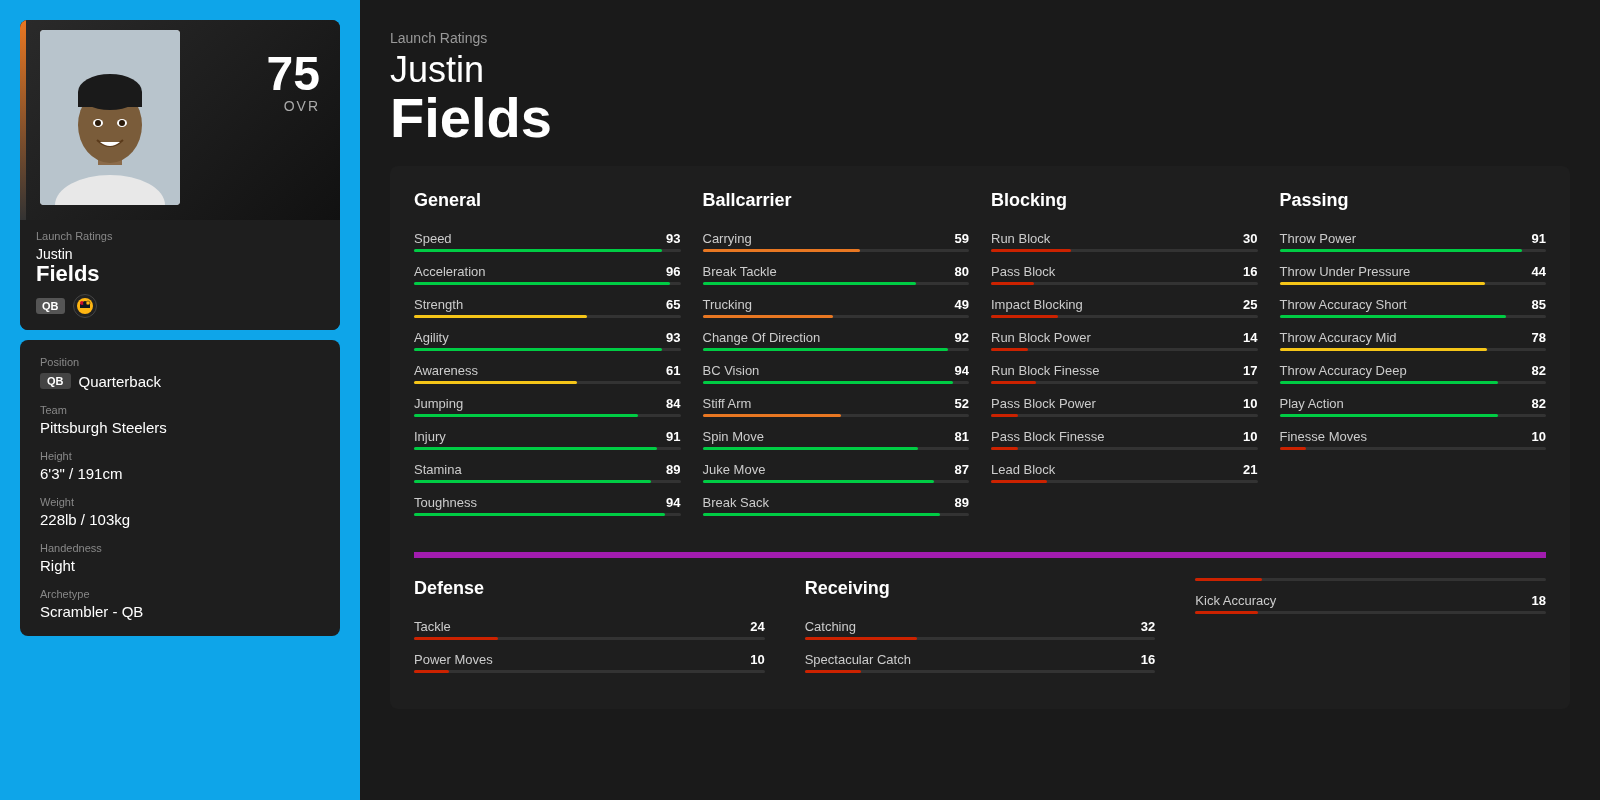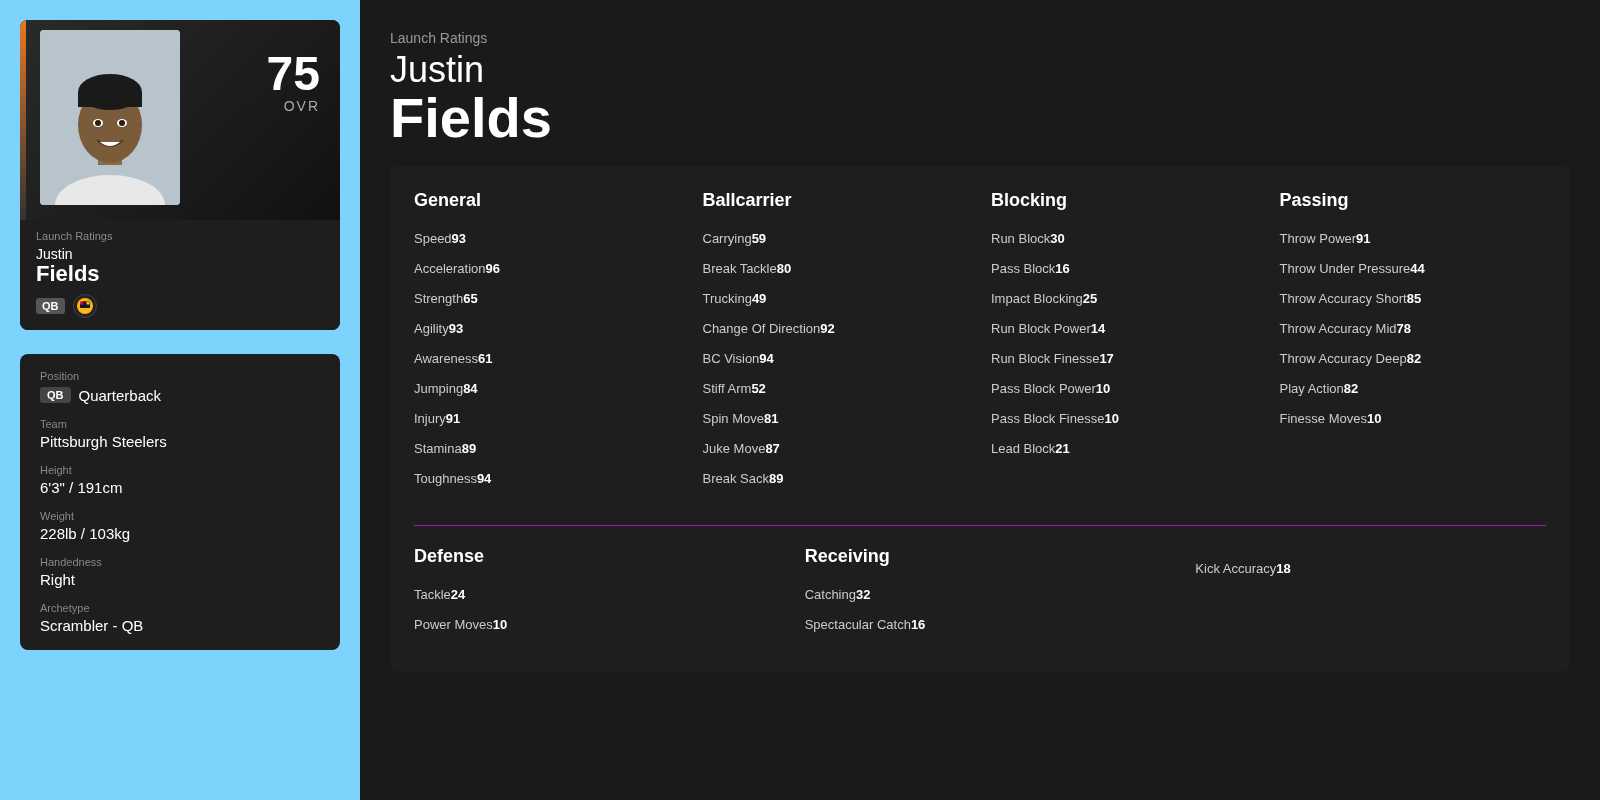--- a/index.html
+++ b/index.html
@@ -14,25 +14,25 @@
     .app-container {
       display: flex;
       width: 1600px;
       min-height: 800px;
     }
 
     
     .sidebar {
       width: 360px;
       min-width: 360px;
-      background: #7dd3fc;
+      background: #0ea5e9;
       padding: 20px;
       display: flex;
       flex-direction: column;
-      gap: 24px;
+      gap: 10px;
     }
 
     .player-card {
       background: #222;
       border-radius: 8px;
       overflow: hidden;
       position: relative;
     }
 
     .player-card-inner {
@@ -218,21 +218,21 @@
     .category-title {
       font-size: 18px;
       font-weight: 900;
       color: #fff;
       margin-bottom: 16px;
       padding-bottom: 4px;
     }
 
     .stat-item {
       display: flex;
-      flex-direction: row;
+      flex-direction: column;
       margin-bottom: 12px;
     }
 
     .stat-row {
       display: flex;
       justify-content: space-between;
       align-items: baseline;
       margin-bottom: 3px;
     }
 
@@ -264,21 +264,21 @@
     .bar-yellow { background: #f5c518; }
     .bar-orange { background: #e87722; }
     .bar-red { background: #cc2200; }
 
     .stats-bottom-grid {
       display: grid;
       grid-template-columns: repeat(3, 1fr);
       gap: 0 40px;
       margin-top: 24px;
       padding-top: 20px;
-      border-top: 1px solid #a21caf;
+      border-top: 6px solid #a21caf;
     }
   </style>
 </head>
 <body>
 
 <div class="app-container">
 
   <div class="sidebar">
 
     <div class="player-card">

